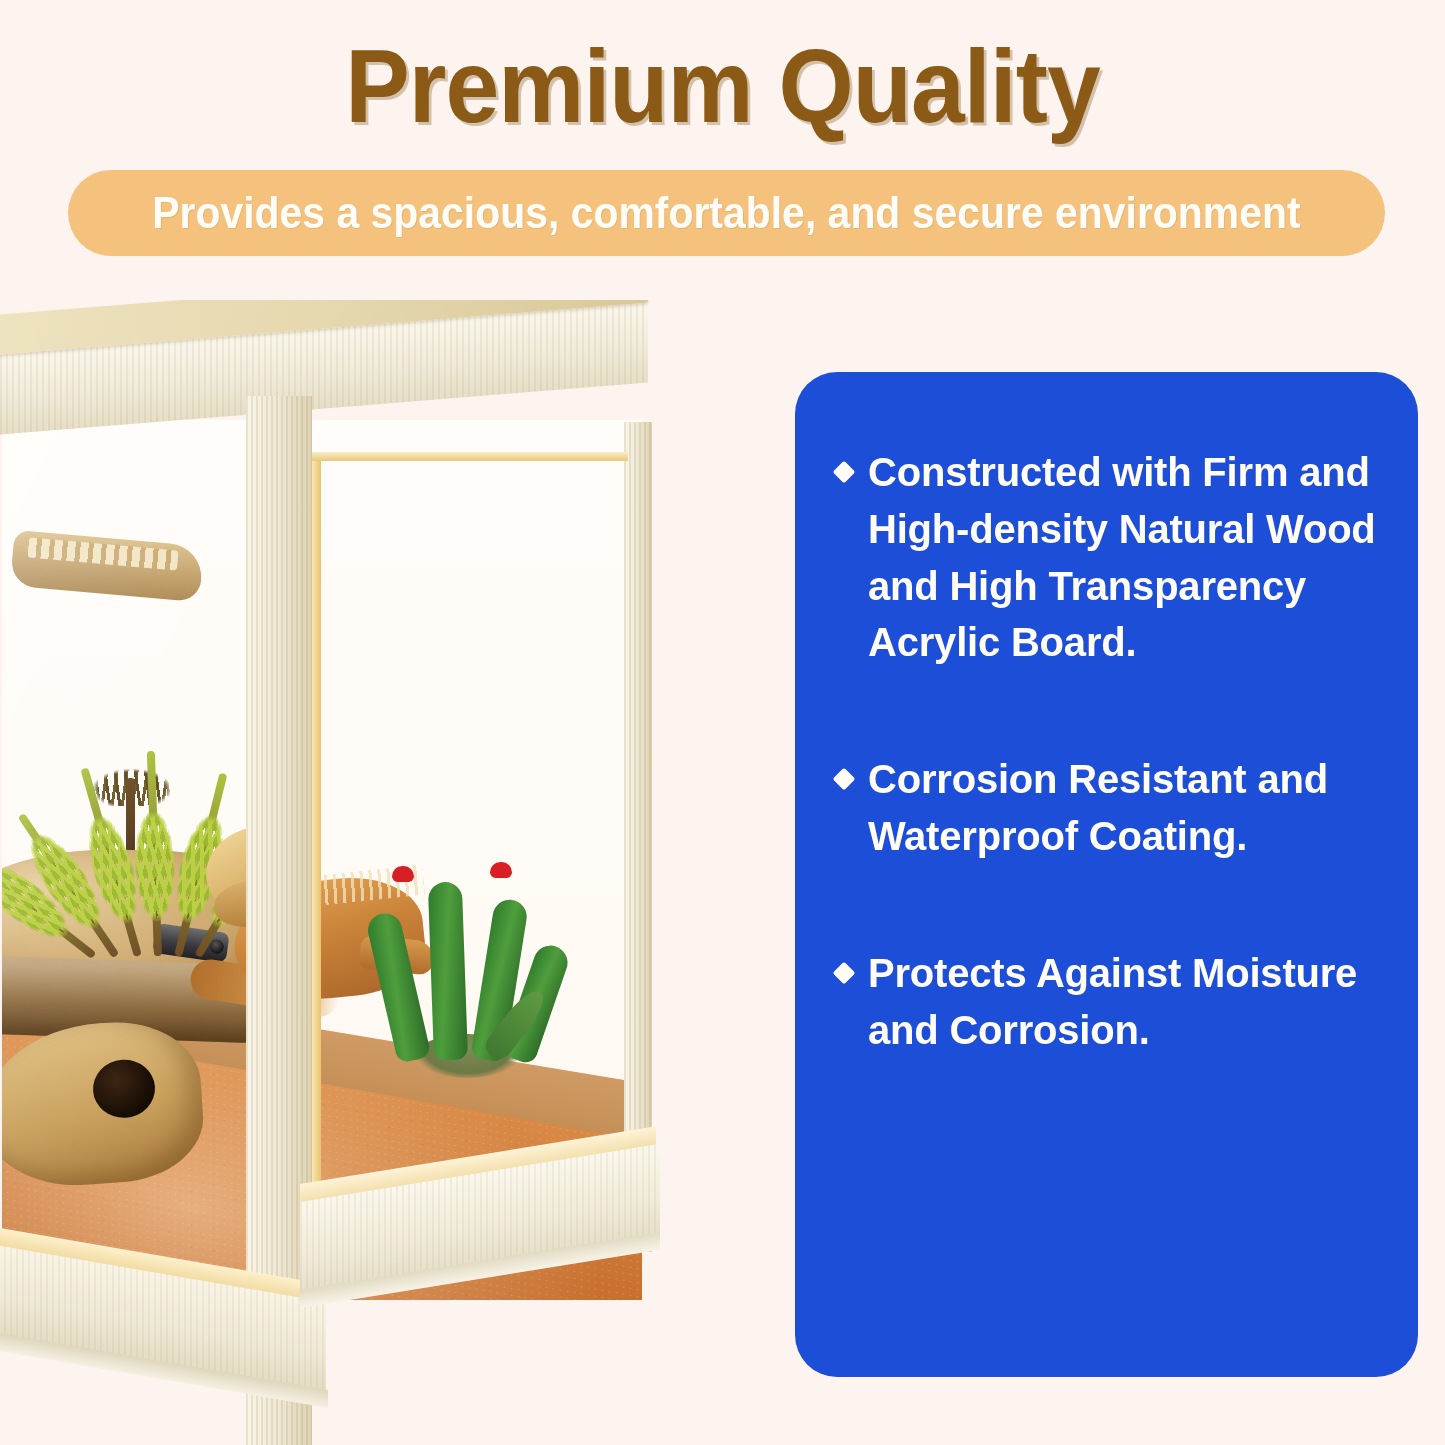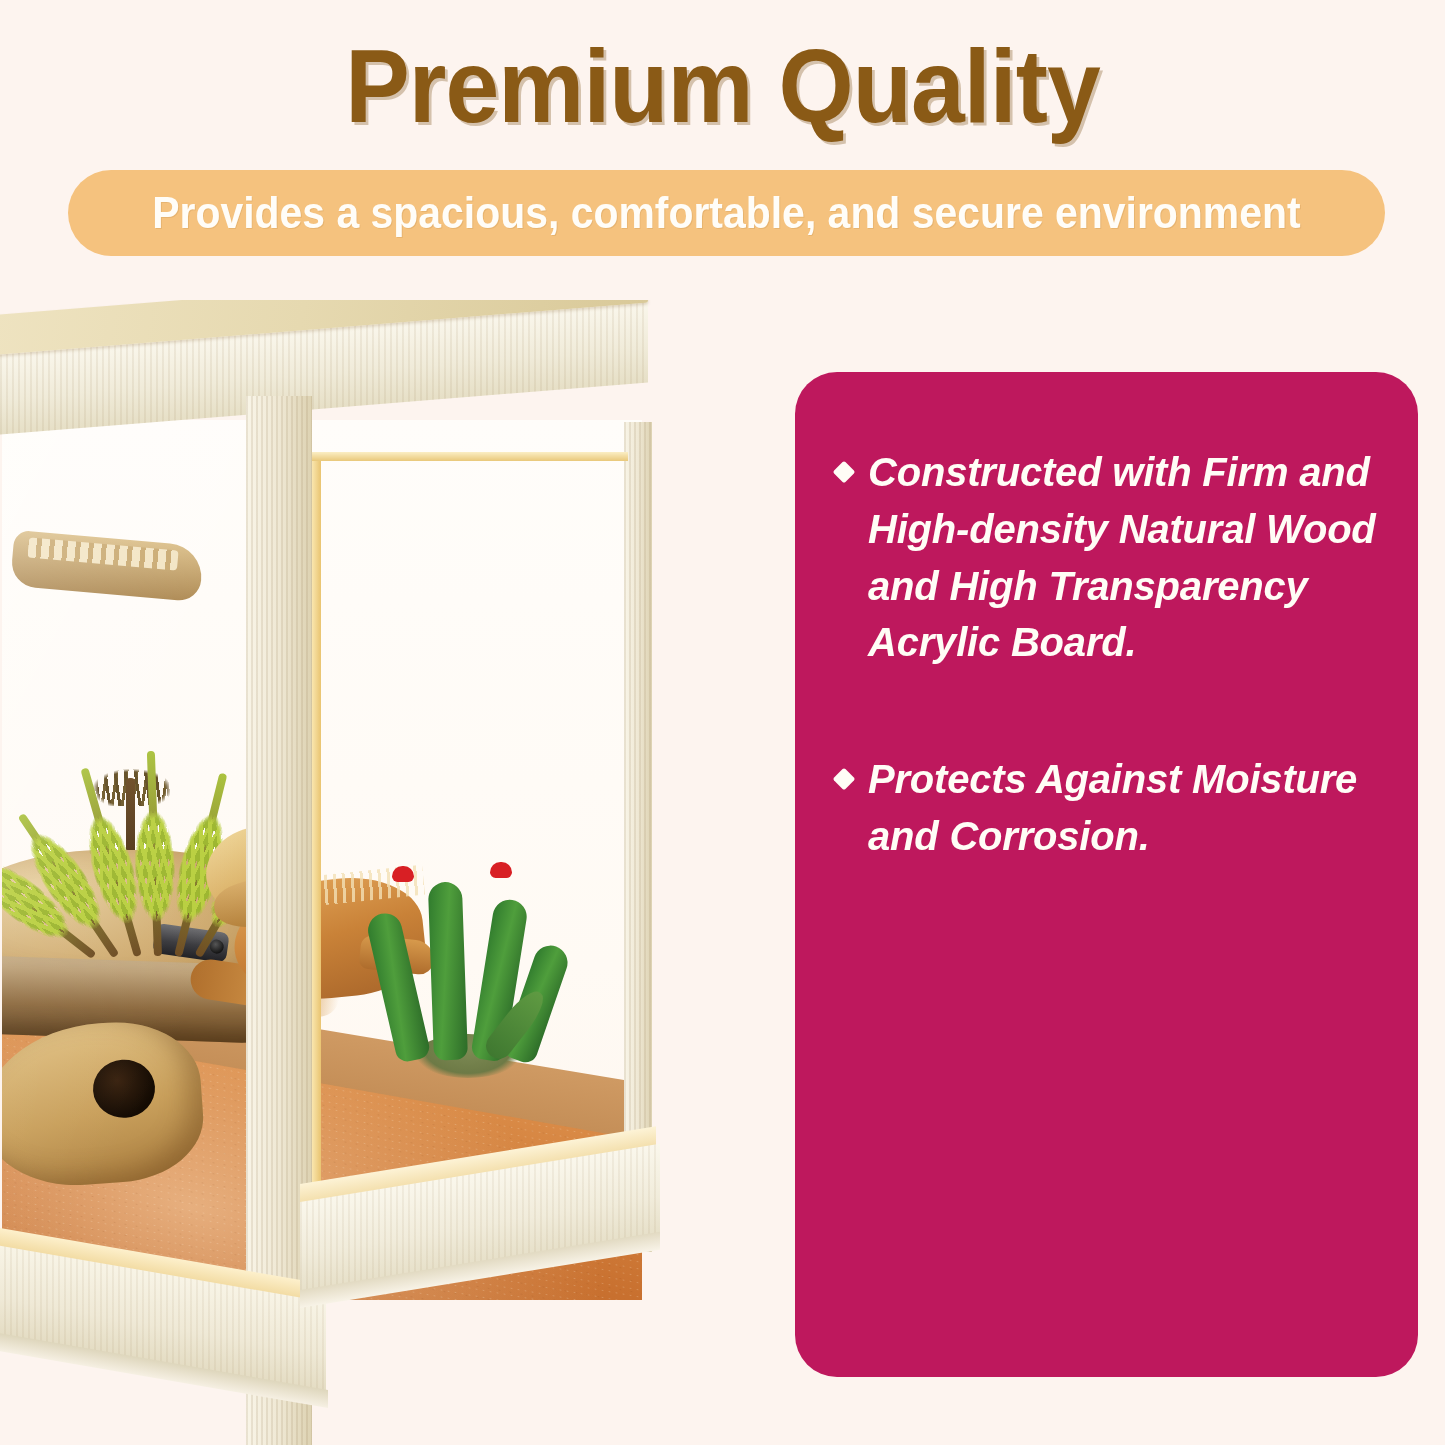--- a/index.html
+++ b/index.html
@@ -42,25 +42,24 @@
     white-space:nowrap;
     letter-spacing:0px;
     text-shadow:1px 1px 0 rgba(190,140,70,.25);
   }
 
   
   #feature-panel{
     position:absolute;
     left:795px; top:372px;
     width:623px; height:1005px;
-    background:#be185d;
+    background:#1d4ed8;
     border-radius:42px;
     box-sizing:border-box;
     padding:72px 32px 40px 33px;
-    font-style:italic;
   }
   .feature-item{
     display:flex;
     align-items:flex-start;
     margin-bottom:64px;
   }
   .feature-item:last-child{margin-bottom:8px;}
   .bullet-diamond{
     flex:0 0 auto;
     width:16px;height:16px;
@@ -461,19 +460,23 @@
 </div>
 
 <div id="feature-panel">
 
   <div class="feature-item i0">
     <span class="bullet-diamond"></span>
     <span class="feature-text">Constructed with Firm and High-density Natural Wood and High Transparency Acrylic Board.</span>
   </div>
 
 
+  <div class="feature-item i2">
+    <span class="bullet-diamond"></span>
+    <span class="feature-text">Corrosion Resistant and Waterproof Coating.</span>
+  </div>
 
   <div class="feature-item i3">
     <span class="bullet-diamond"></span>
     <span class="feature-text">Protects Against Moisture and Corrosion.</span>
   </div>
 
 </div>
 
 </body></html>

